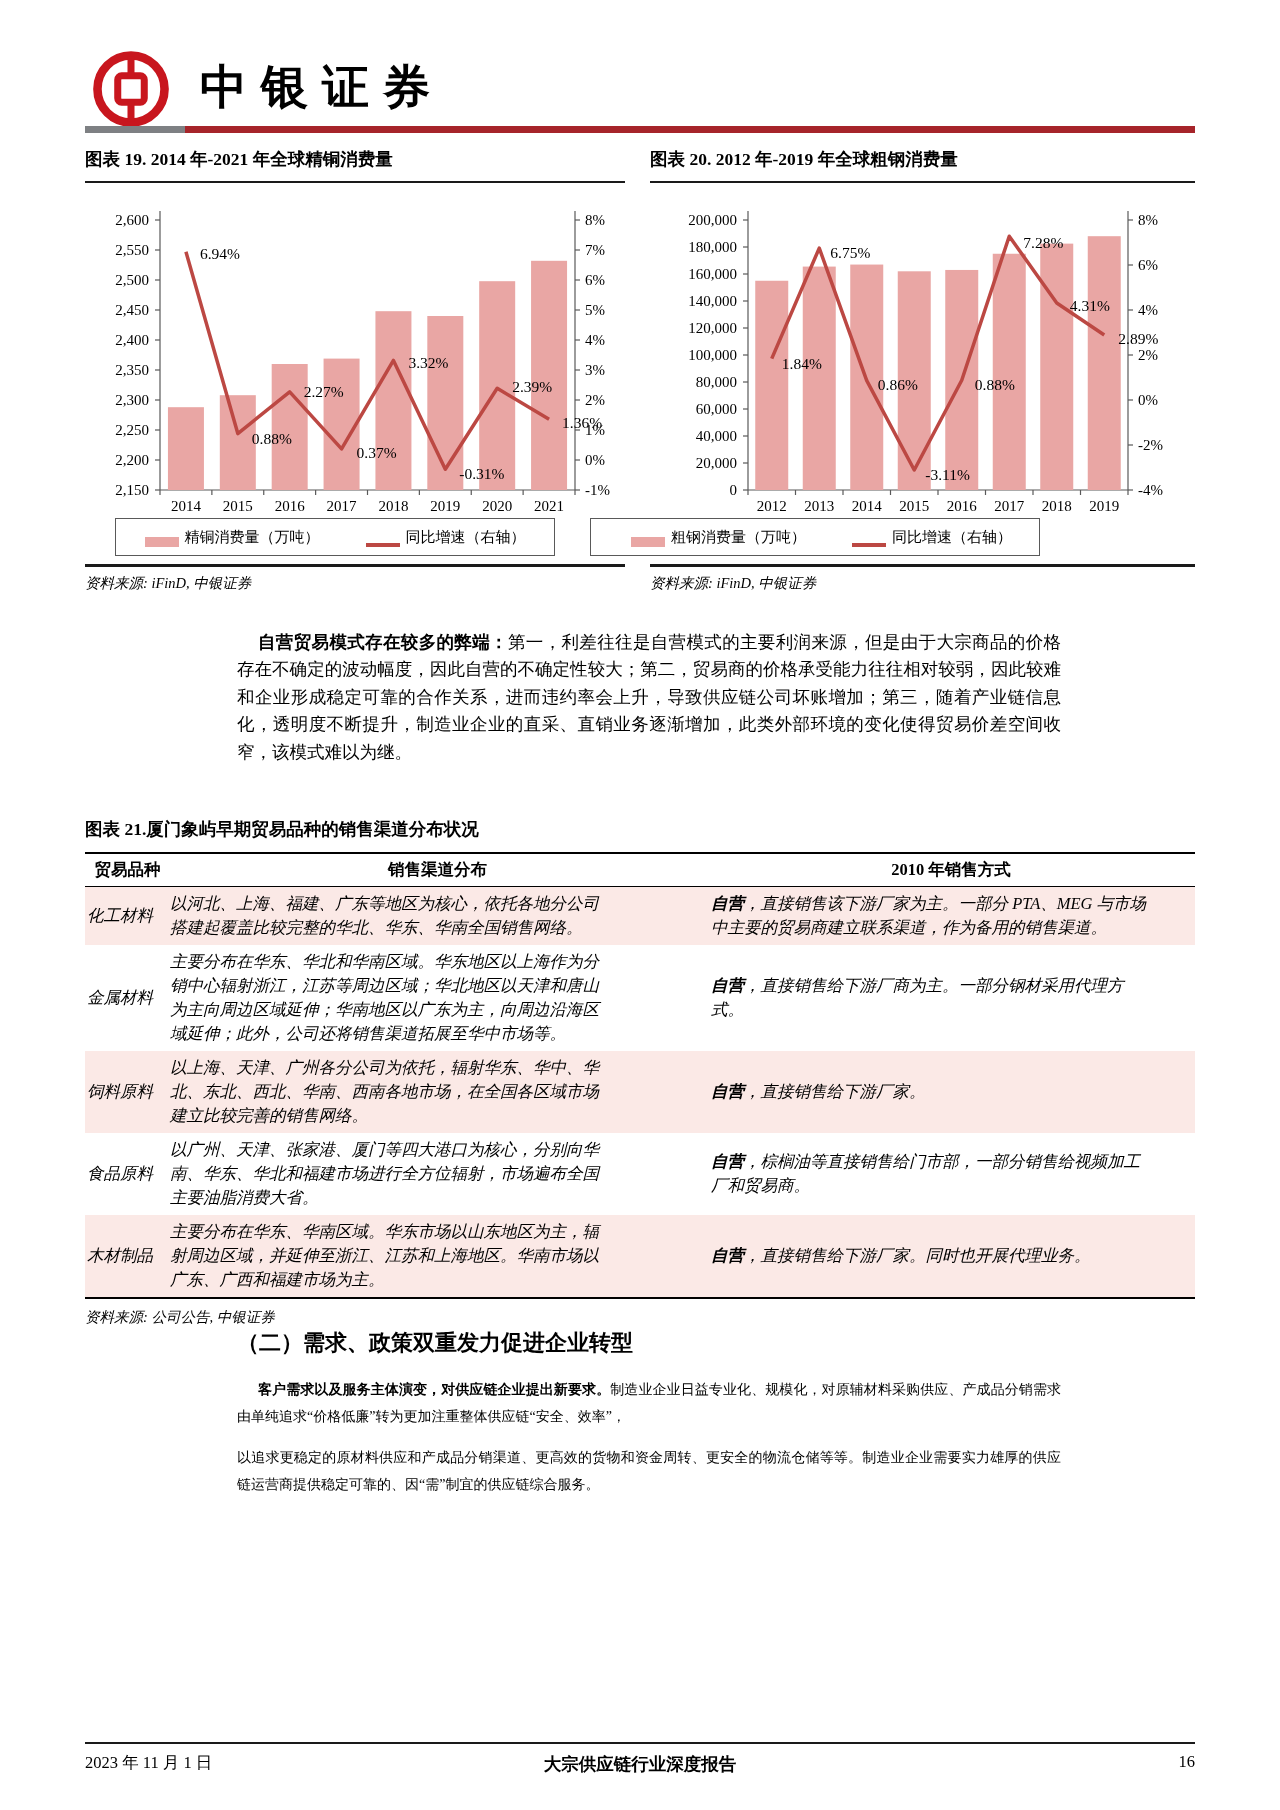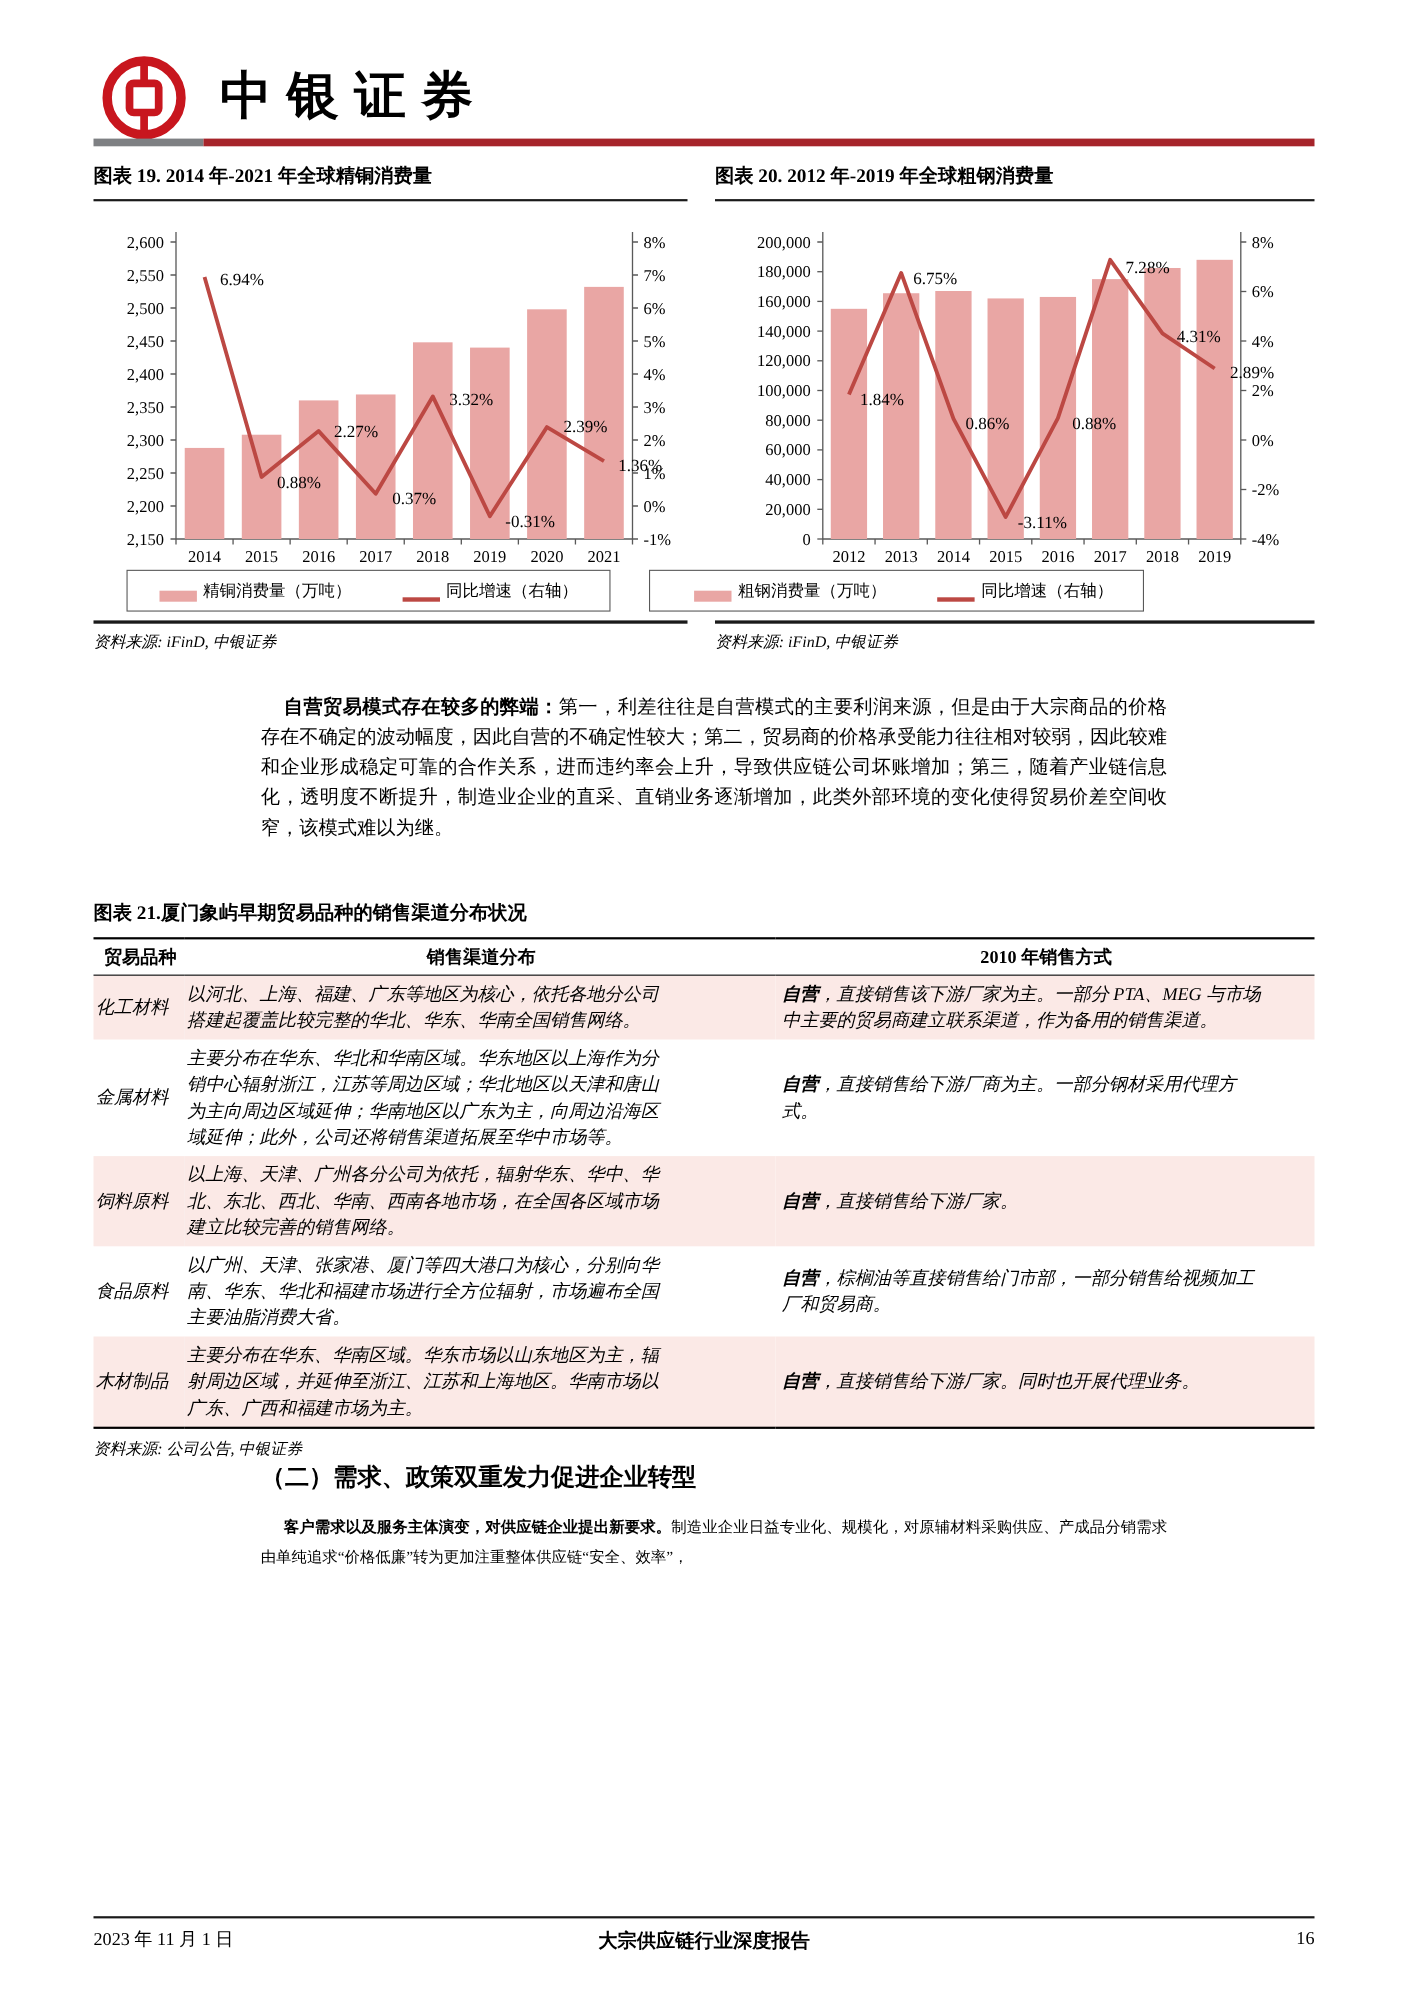--- a/index.html
+++ b/index.html
@@ -299,19 +299,20 @@
             <td class="col-channel">主要分布在华东、华南区域。华东市场以山东地区为主，辐射周边区域，并延伸至浙江、江苏和上海地区。华南市场以广东、广西和福建市场为主。</td>
             <td class="col-sales"><b>自营</b>，直接销售给下游厂家。同时也开展代理业务。</td>
           </tr>
         </tbody>
     </table>
     <div class="table-source">资料来源: 公司公告, 中银证券</div>
   </div>
 
   <div class="section-heading">（二）需求、政策双重发力促进企业转型</div>
   <p class="para" id="para1"><b>客户需求以及服务主体演变，对供应链企业提出新要求。</b><span>制造业企业日益专业化、规模化，对原辅材料采购供应、产成品分销需求由单纯追求“价格低廉”转为更加注重整体供应链“安全、效率”，</span></p>
+  <p class="para" id="para2">以追求更稳定的原材料供应和产成品分销渠道、更高效的货物和资金周转、更安全的物流仓储等等。制造业企业需要实力雄厚的供应链运营商提供稳定可靠的、因“需”制宜的供应链综合服务。</p>
 
   <div class="footer-line"></div>
   <div class="footer-date">2023 年 11 月 1 日</div>
   <div class="footer-report">大宗供应链行业深度报告</div>
   <div class="footer-page">16</div>
 
 </div>
 
 </body></html>

